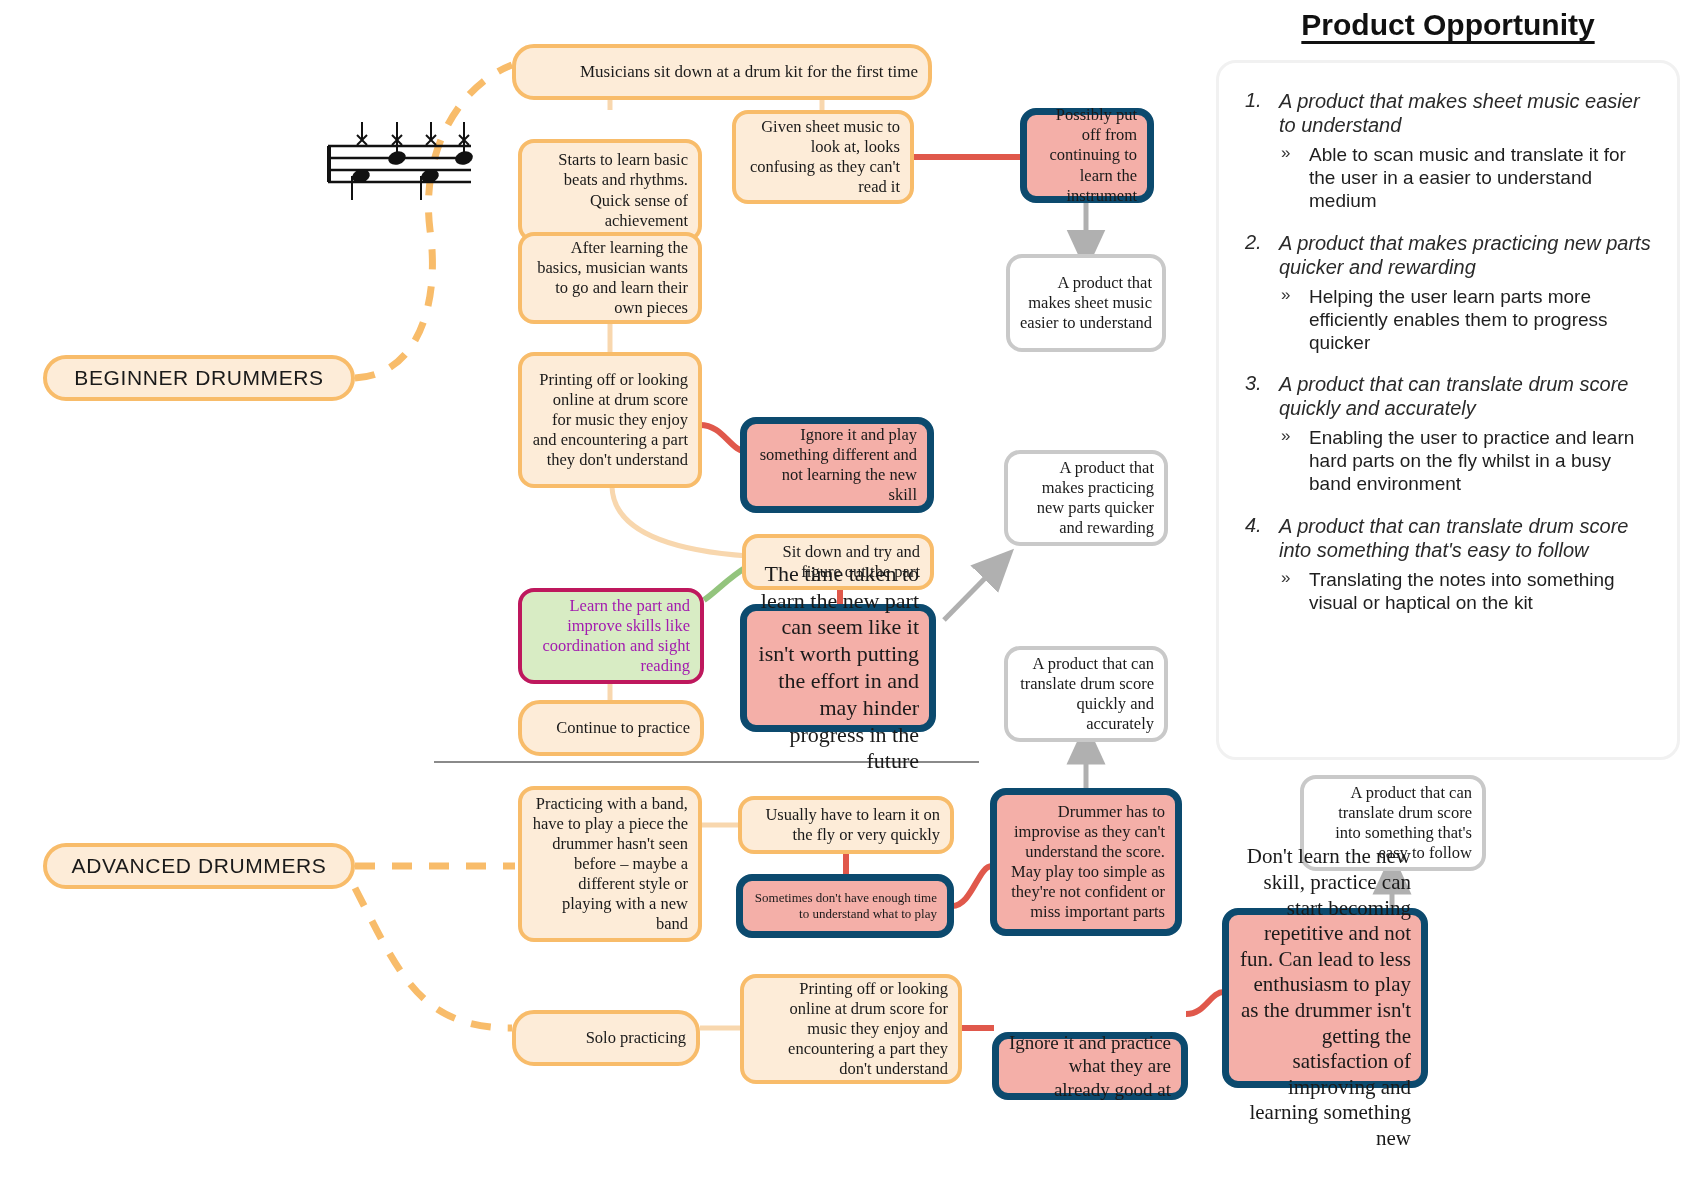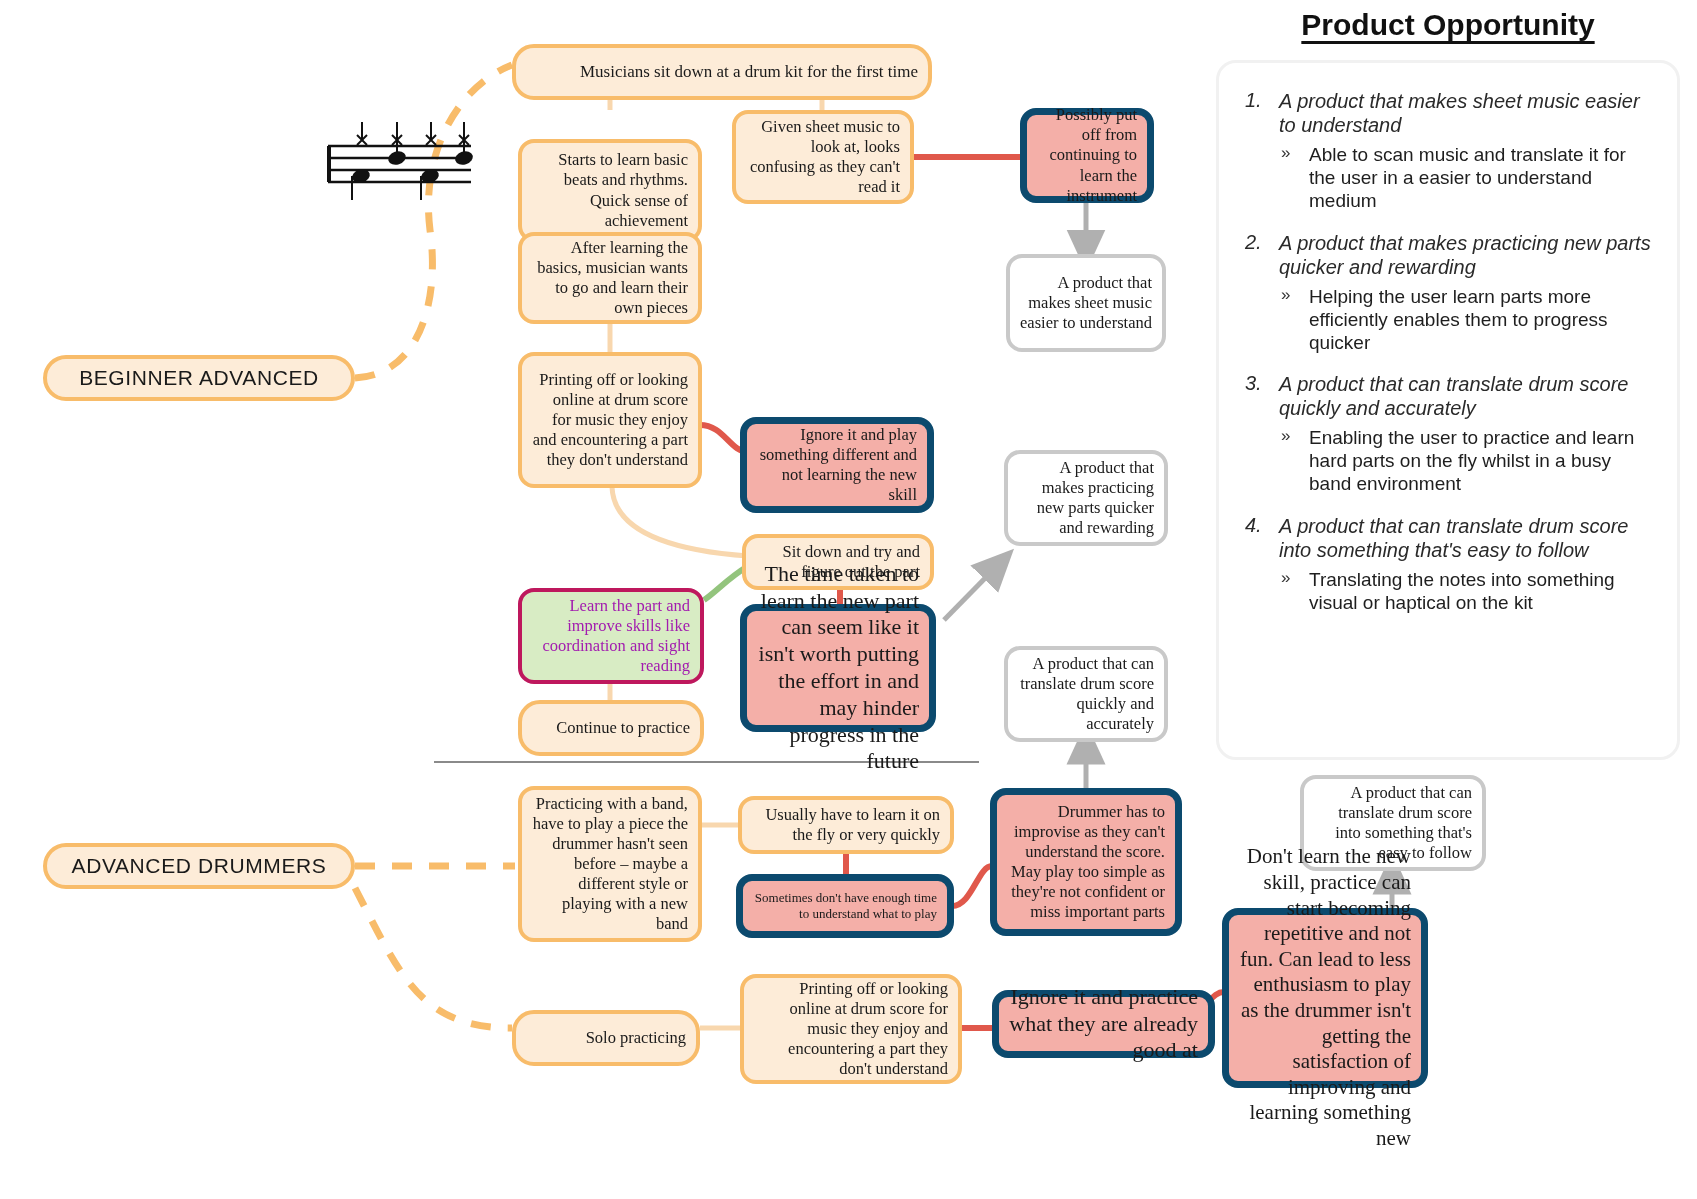--- a/index.html
+++ b/index.html
@@ -159,21 +159,21 @@
     </g>
     <g fill="#111">
       <ellipse cx="74" cy="50" rx="9" ry="6.5" transform="rotate(-18 74 50)"></ellipse>
       <ellipse cx="141" cy="50" rx="9" ry="6.5" transform="rotate(-18 141 50)"></ellipse>
       <ellipse cx="38" cy="68" rx="9" ry="6.5" transform="rotate(-18 38 68)"></ellipse>
       <ellipse cx="107" cy="68" rx="9" ry="6.5" transform="rotate(-18 107 68)"></ellipse>
     </g>
   </svg>
 
   <div class="persona" style="left:43px;top:355px;width:312px;height:46px;font-size:21px;">
-    <span>BEGINNER ADVANCED</span>
+    <span>BEGINNER DRUMMERS</span>
   </div>
   <div class="persona" style="left:43px;top:843px;width:312px;height:46px;font-size:21px;">
     <span>ADVANCED DRUMMERS</span>
   </div>
 
   <div class="node n-orange n-pill" style="left:512px;top:44px;width:420px;height:36px;font-size:17px;">
     <span>Musicians sit down at a drum kit for the first time</span>
   </div>
 
   <div class="node n-orange" style="left:518px;top:110px;width:184px;height:103px;font-size:16.5px;margin-top:29px;">
@@ -249,21 +249,21 @@
   </div>
 
   <div class="node n-orange n-pill" style="left:512px;top:1010px;width:188px;height:36px;font-size:16.5px;">
     <span>Solo practicing</span>
   </div>
 
   <div class="node n-orange" style="left:740px;top:974px;width:222px;height:110px;font-size:16.5px;">
     <span>Printing off or looking online at drum score for music they enjoy and encountering a part they don't understand</span>
   </div>
 
-  <div class="node n-red" style="left:992px;top:990px;width:223px;height:68px;font-size:22px;">
+  <div class="node n-red" style="left:992px;top:1032px;width:196px;height:68px;font-size:19px;">
     <span>Ignore it and practice what they are already good at</span>
   </div>
 
   <div class="node n-red" style="left:1222px;top:908px;width:206px;height:180px;font-size:21px;">
     <span>Don't learn the new skill, practice can start becoming repetitive and not fun. Can lead to less enthusiasm to play as the drummer isn't getting the satisfaction of improving and learning something new</span>
   </div>
 
   <div id="panel">
     <div id="panel-title">Product Opportunity</div>
     <div id="panel-card">

